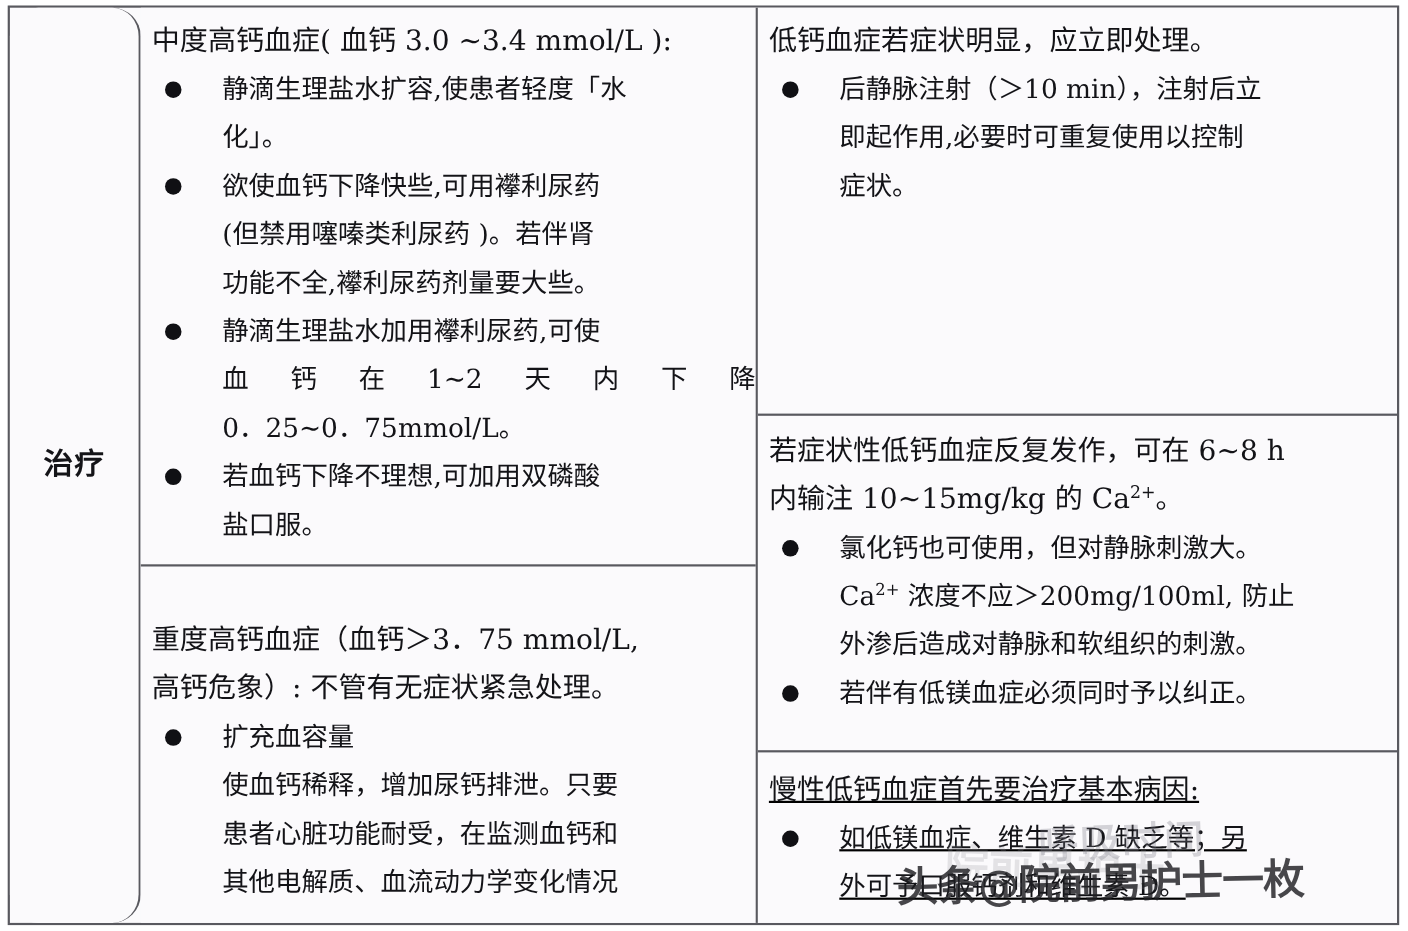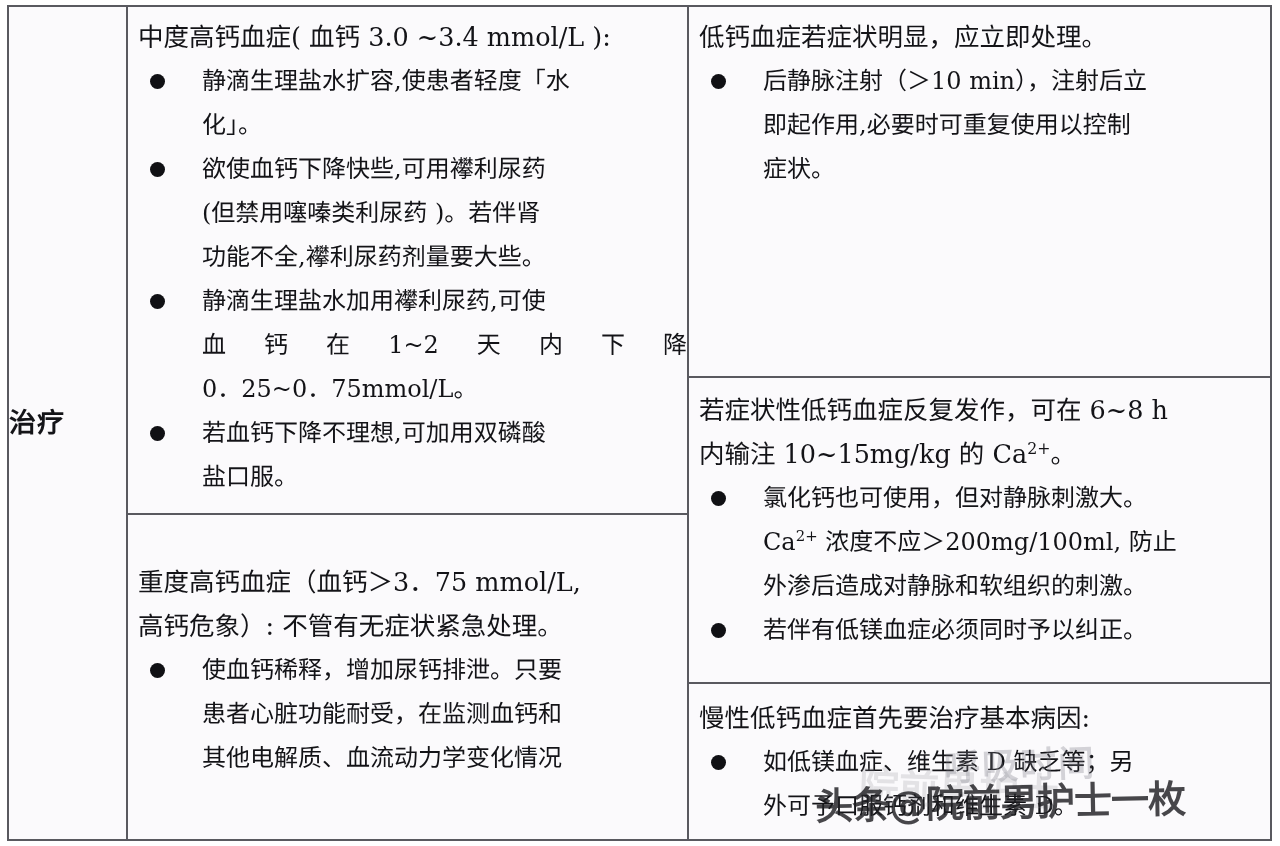--- a/index.html
+++ b/index.html
@@ -40,22 +40,23 @@
   }
 
   
   .col-label {
     width: 119px;
     flex: 0 0 119px;
     box-sizing: border-box;
     border-right: 2px solid #59595f;
     display: flex;
     align-items: center;
-    justify-content: flex-start;
+    justify-content: center;
     background: #fbfafc;
+    border-radius: 26px;
   }
   .label-text {
     font-size: 27px;
     line-height: 1.2;
     color: #141418;
     font-family: "DejaVu Sans", "Liberation Sans", sans-serif;
     font-weight: 600;
     letter-spacing: 1px;
   }
 
@@ -109,20 +110,21 @@
     border-bottom: 2px solid #59595f;
     padding: 10px 8px 0 10px;
     overflow: hidden;
   }
   .cell-r-3 {
     flex: 1 1 auto;
     box-sizing: border-box;
     padding: 12px 8px 16px 10px;
     overflow: hidden;
     position: relative;
+    text-decoration: underline;
   }
 
   
   .lead {
     font-size: 25.5px;
     line-height: 44px;
     color: #131317;
     font-family: "DejaVu Serif", "Liberation Serif", serif;
     margin: 0 0 0 0;
     white-space: nowrap;
@@ -263,20 +265,21 @@
         </div>
       </div>
 
       <div class="cell-mid-2">
         <div class="lead">重度高钙血症（血钙＞3．75 mmol/L,</div>
         <div class="lead">高钙危象）: 不管有无症状紧急处理。</div>
 
         <div class="bullets">
           <div class="bullet-row">
             <span class="dot"></span>
+            <span class="btext nowrap">扩充血容量</span>
             <span class="btext nowrap">使血钙稀释，增加尿钙排泄。只要</span>
             <span class="btext nowrap">患者心脏功能耐受，在监测血钙和</span>
             <span class="btext nowrap">其他电解质、血流动力学变化情况</span>
           </div>
         </div>
       </div>
 
     </div>
 
     <div class="col-right">

